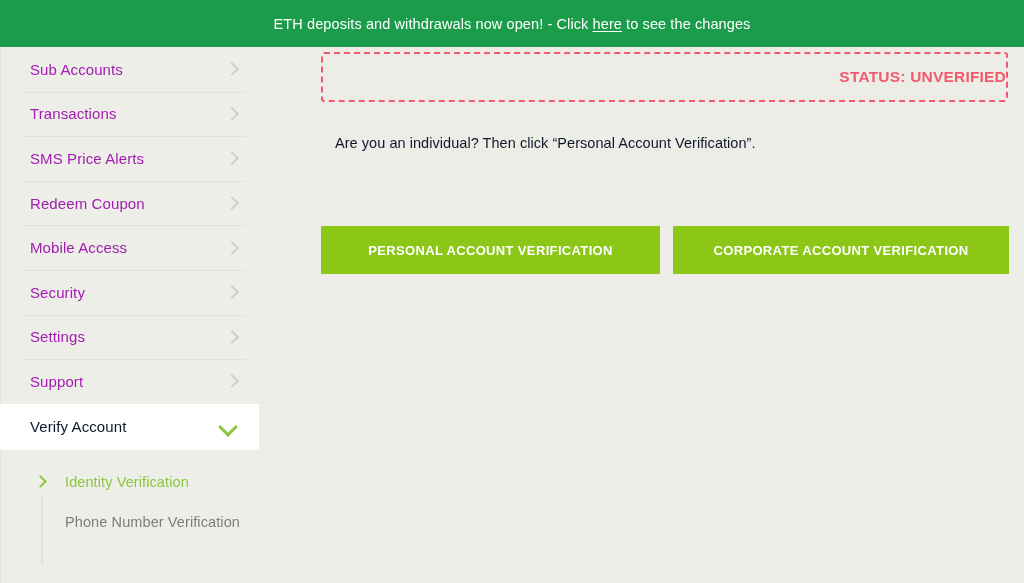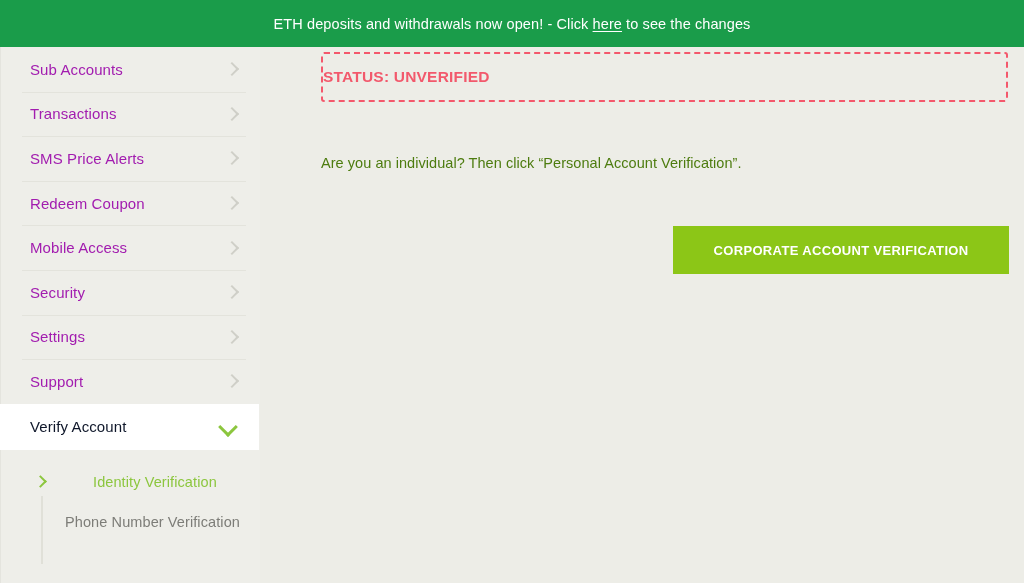--- a/index.html
+++ b/index.html
@@ -122,51 +122,50 @@
   .sub-chev::before {
     content: "";
     position: absolute; left: 3px; top: 2px;
     width: 7px; height: 7px;
     border-right: 2.5px solid #8cc63e;
     border-top: 2.5px solid #8cc63e;
     transform: rotate(45deg);
   }
   .sub-spacer { width: 16px; height: 14px; flex: 0 0 auto; margin-right: 16px; }
   .sub-label { font-size: 14.5px; color: #7d7d78; letter-spacing: 0.1px; }
-  .sub-label.current { color: #8cc63e; margin-left: 28px; }
+  .sub-label.current { color: #8cc63e; }
 
   
   .main {
     position: absolute;
     left: 260px; top: 47px;
     width: 764px; height: 536px;
     background: #edede7;
   }
   .status-box {
     position: absolute;
     left: 61px; top: 5px;
     width: 687px; height: 50px;
     border: 2px dashed #f4586c;
     border-radius: 3px;
-    display: flex; align-items: center; justify-content: flex-start;
+    display: flex; align-items: center; justify-content: flex-end;
   }
   .status-text {
     color: #f2596c;
     font-size: 15.5px;
     font-weight: bold;
     letter-spacing: 0.2px;
   }
   .para {
     position: absolute;
-    left: 61px;
+    left: 75px;
     font-size: 14.5px;
-    color: #4d7c0f;
+    color: #0f172a;
     letter-spacing: 0.05px;
     white-space: nowrap;
-    margin-top: 20px;
   }
   .para.p1 { top: 88px; }
   .para.p2 { top: 128px; }
 
   .btn {
     position: absolute;
     top: 179px;
     height: 48px;
     background: #8cc617;
     color: #ffffff;
@@ -245,16 +244,17 @@
   </div>
 
   <div class="main">
 
     <div class="status-box">
       <span class="status-text">STATUS: UNVERIFIED</span>
     </div>
 
     <div class="para p1">Are you an individual? Then click “Personal Account Verification”.</div>
 
+    <button class="btn btn-personal">PERSONAL ACCOUNT VERIFICATION</button>
     <button class="btn btn-corporate">CORPORATE ACCOUNT VERIFICATION</button>
 
   </div>
 </div>
 
 </body></html>

